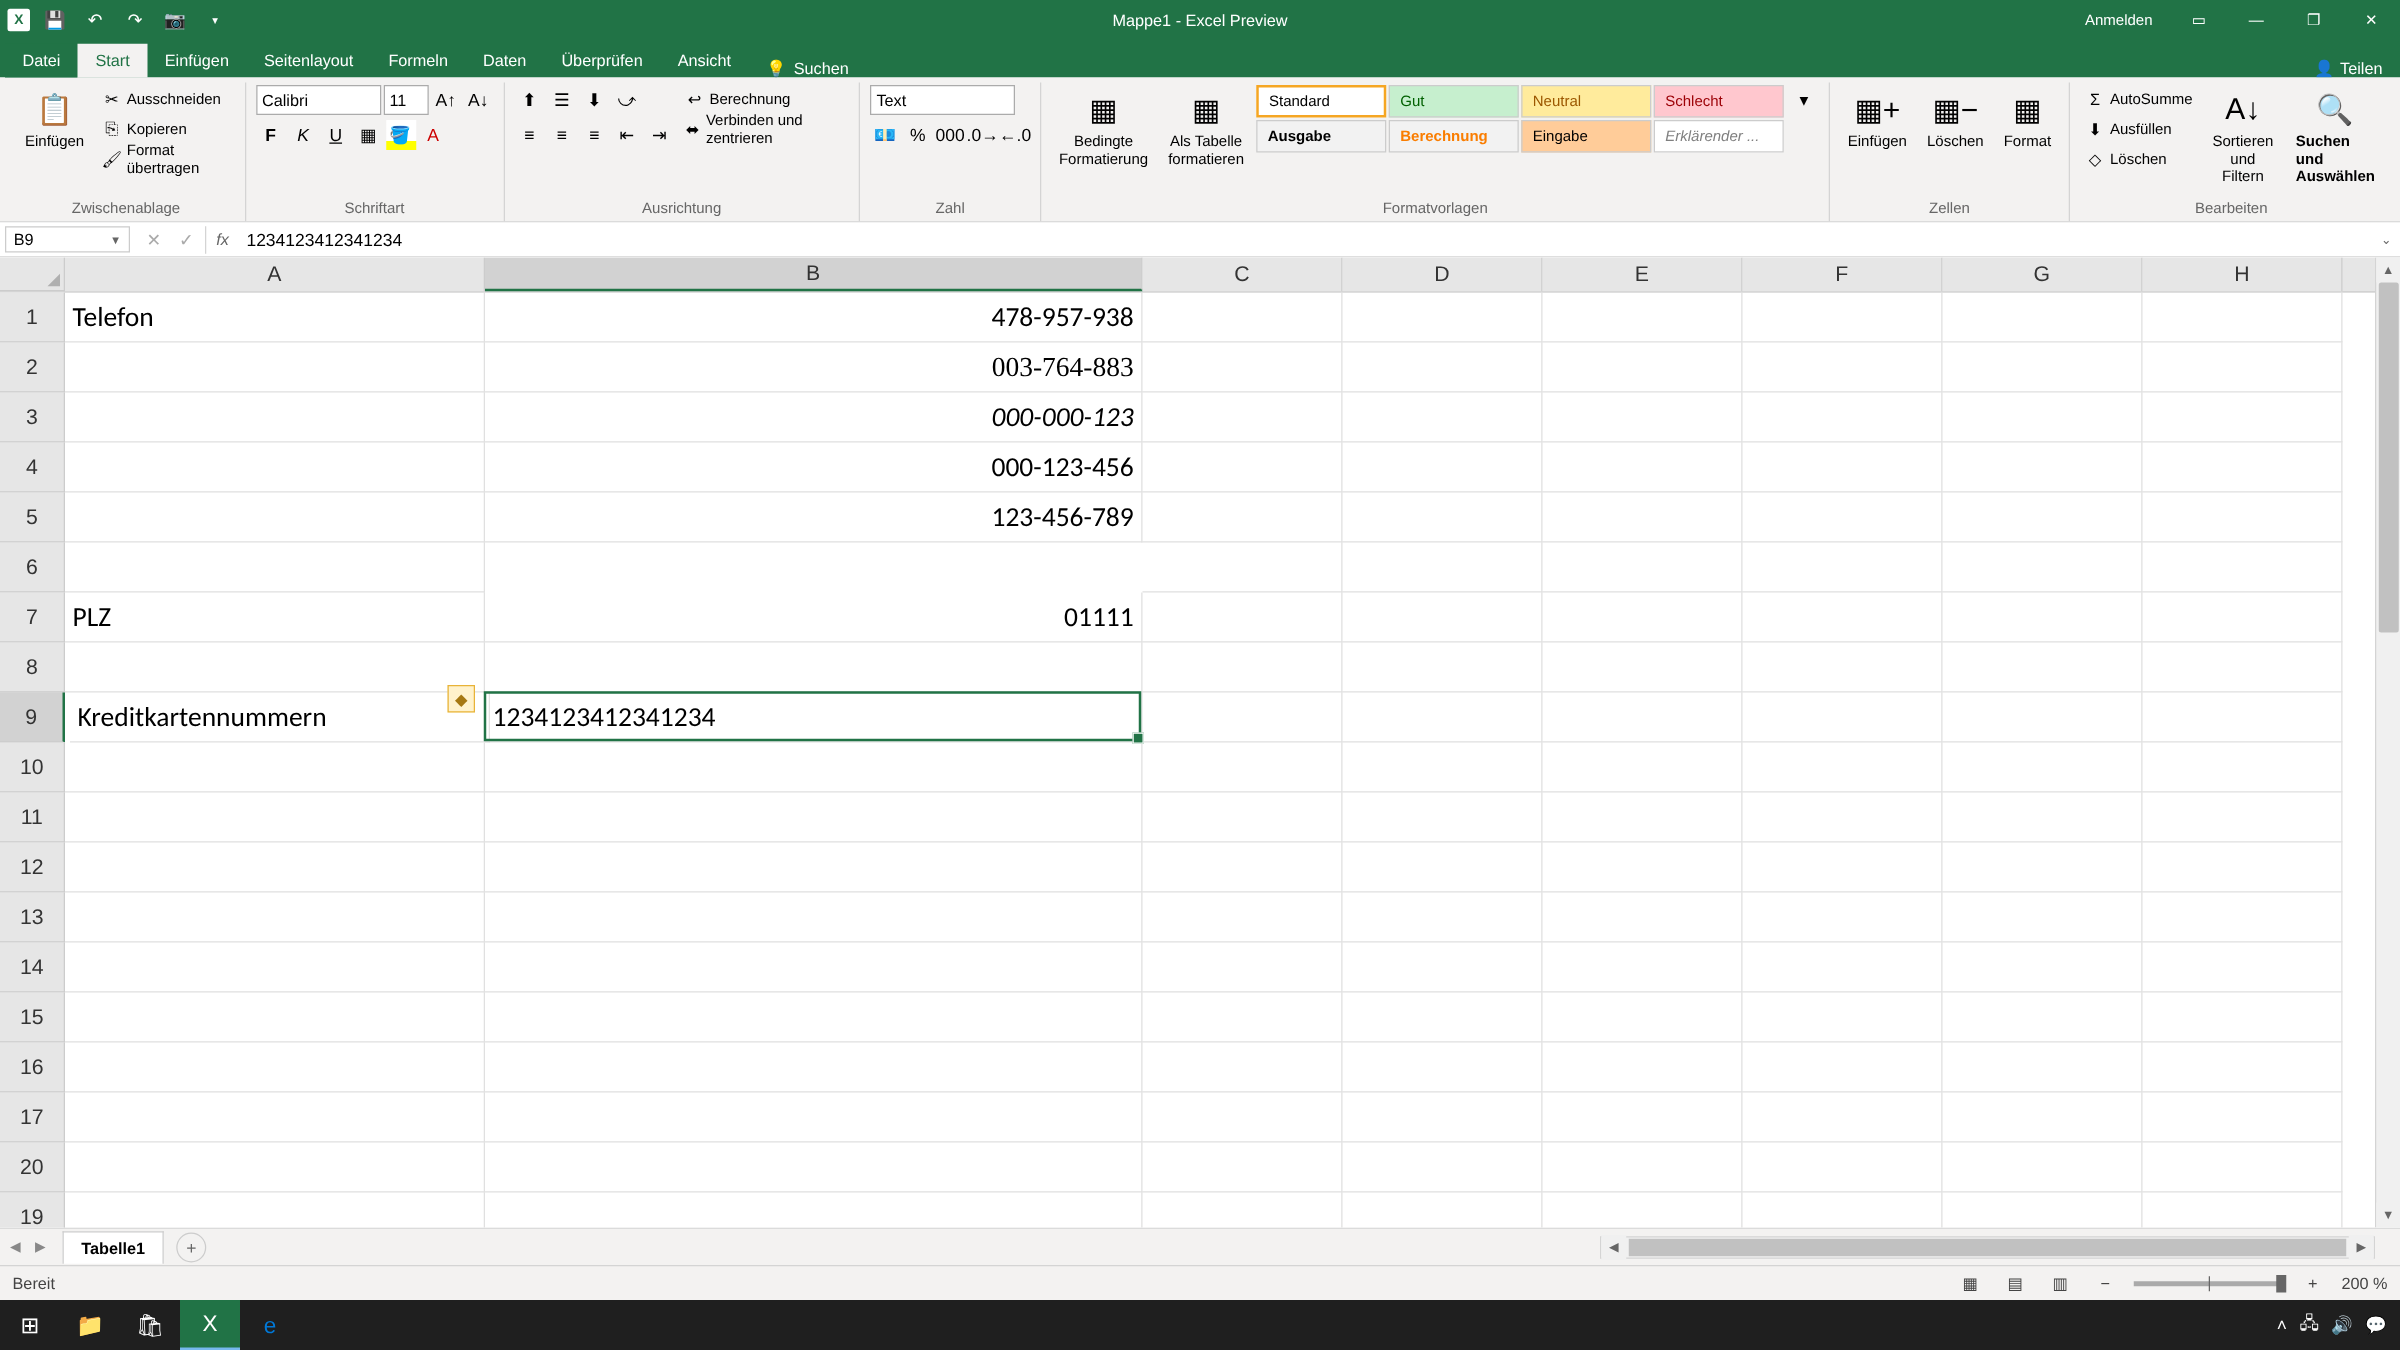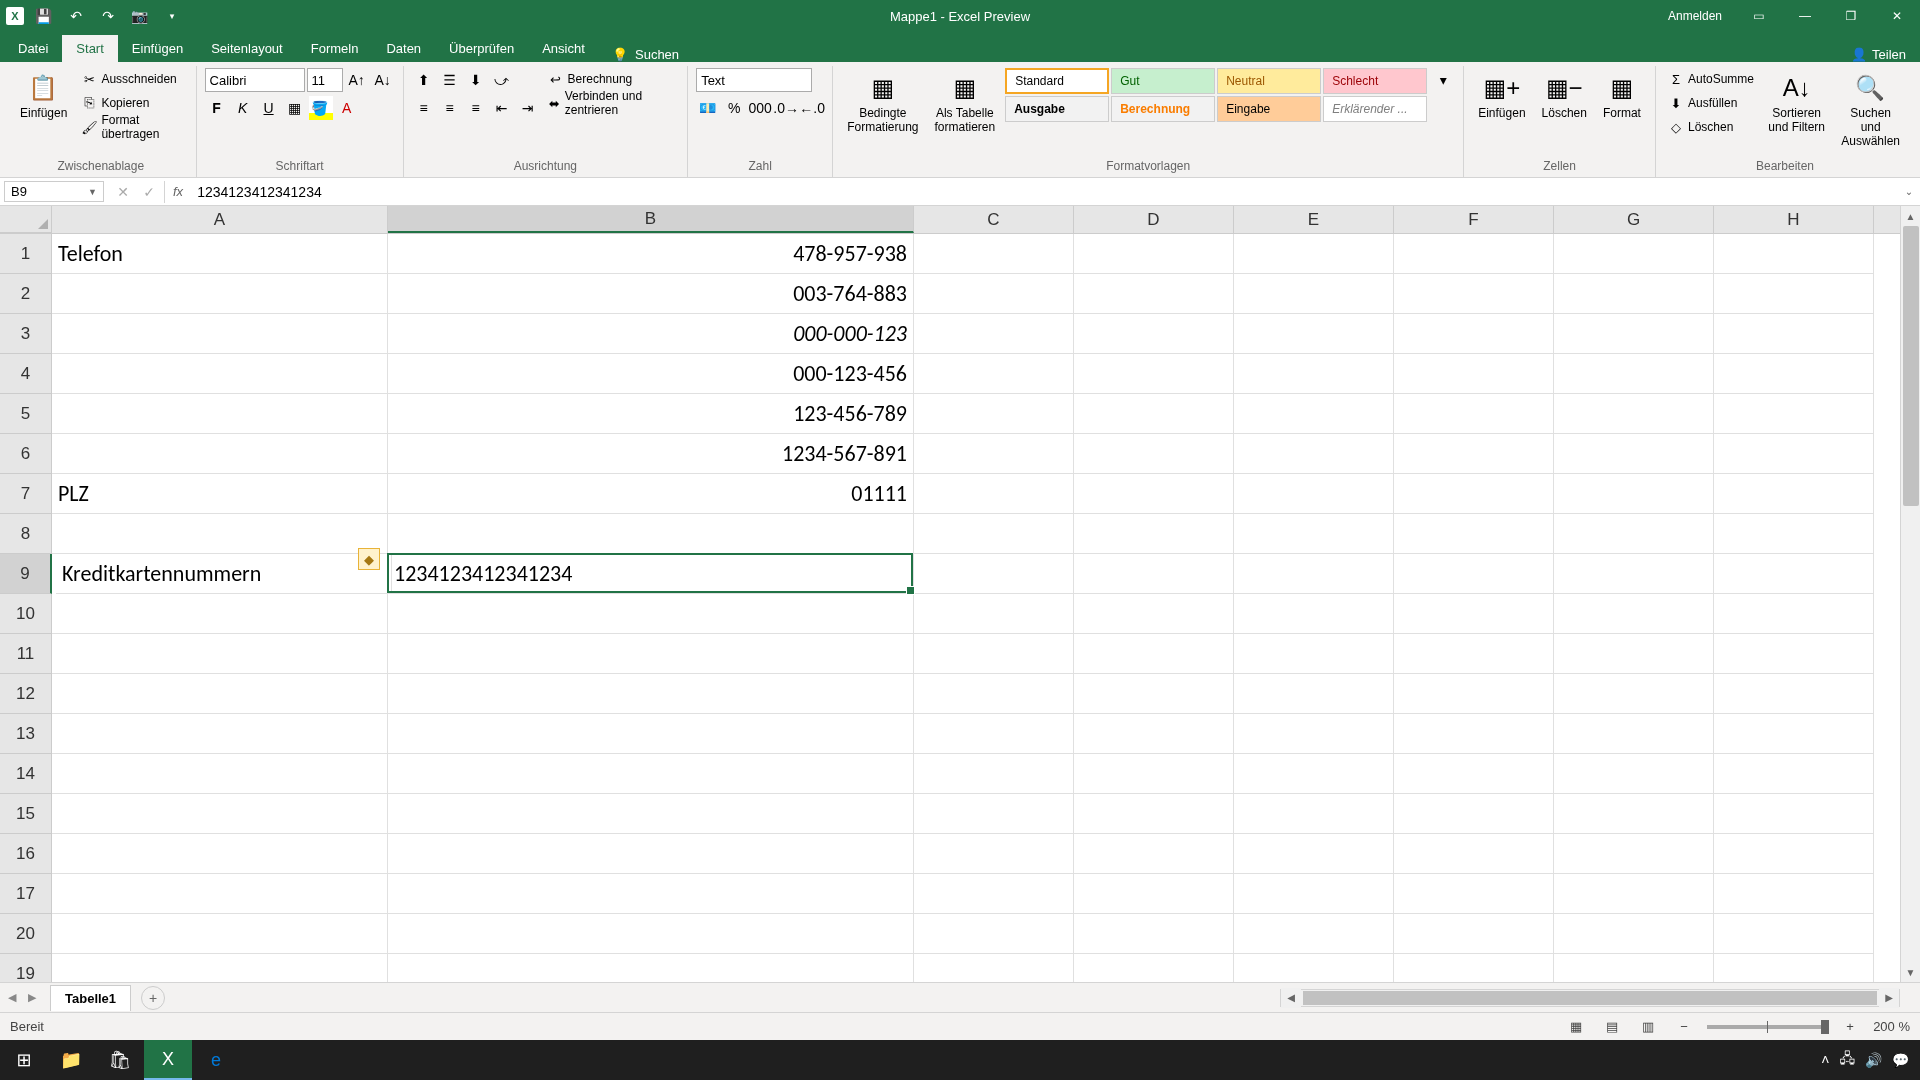--- a/index.html
+++ b/index.html
@@ -298,21 +298,21 @@
             <span class="icon">◇</span>
             <span>Löschen</span>
           </div>
       </div>
       <div class="ribbon-btn-lg">
           <div class="icon">A↓</div>
           <span style="max-width:70px;text-align:center;">Sortieren und Filtern</span>
         </div>
       <div class="ribbon-btn-lg">
           <div class="icon">🔍</div>
-          <span style="max-width:70px;text-align:center;">Suchen und Auswählen</span>
+          <span style="max-width:70px;text-align:left;font-weight:bold;">Suchen und Auswählen</span>
         </div>
     </div>
     <div class="ribbon-group-label">Bearbeiten</div>
   </div>
 </div>
 
 <div class="formula-bar">
   <div class="name-box">
     <span>B9</span>
     <span class="name-box-arrow">▼</span>
@@ -363,21 +363,21 @@
     <div class="cells" id="cells-container">
         <div class="cell left" style="left: 0px; top: 0px; width: 336px; height: 40px;">Telefon</div>
         <div class="cell right" style="left: 336px; top: 0px; width: 526px; height: 40px;">478-957-938</div>
         <div class="cell" style="left: 862px; top: 0px; width: 160px; height: 40px;"></div>
         <div class="cell" style="left: 1022px; top: 0px; width: 160px; height: 40px;"></div>
         <div class="cell" style="left: 1182px; top: 0px; width: 160px; height: 40px;"></div>
         <div class="cell" style="left: 1342px; top: 0px; width: 160px; height: 40px;"></div>
         <div class="cell" style="left: 1502px; top: 0px; width: 160px; height: 40px;"></div>
         <div class="cell" style="left: 1662px; top: 0px; width: 160px; height: 40px;"></div>
         <div class="cell" style="left: 0px; top: 40px; width: 336px; height: 40px;"></div>
-        <div class="cell right" style="left: 336px; top: 40px; width: 526px; height: 40px;">003-764-883</div>
+        <div class="cell right" style="left: 336px; top: 40px; width: 526px; height: 40px; font-family: Liberation Serif, serif;">003-764-883</div>
         <div class="cell" style="left: 862px; top: 40px; width: 160px; height: 40px;"></div>
         <div class="cell" style="left: 1022px; top: 40px; width: 160px; height: 40px;"></div>
         <div class="cell" style="left: 1182px; top: 40px; width: 160px; height: 40px;"></div>
         <div class="cell" style="left: 1342px; top: 40px; width: 160px; height: 40px;"></div>
         <div class="cell" style="left: 1502px; top: 40px; width: 160px; height: 40px;"></div>
         <div class="cell" style="left: 1662px; top: 40px; width: 160px; height: 40px;"></div>
         <div class="cell" style="left: 0px; top: 80px; width: 336px; height: 40px;"></div>
         <div class="cell right" style="left: 336px; top: 80px; width: 526px; height: 40px; font-style: italic;">000-000-123</div>
         <div class="cell" style="left: 862px; top: 80px; width: 160px; height: 40px;"></div>
         <div class="cell" style="left: 1022px; top: 80px; width: 160px; height: 40px;"></div>
@@ -395,21 +395,20 @@
         <div class="cell" style="left: 1662px; top: 120px; width: 160px; height: 40px;"></div>
         <div class="cell" style="left: 0px; top: 160px; width: 336px; height: 40px;"></div>
         <div class="cell right" style="left: 336px; top: 160px; width: 526px; height: 40px;">123-456-789</div>
         <div class="cell" style="left: 862px; top: 160px; width: 160px; height: 40px;"></div>
         <div class="cell" style="left: 1022px; top: 160px; width: 160px; height: 40px;"></div>
         <div class="cell" style="left: 1182px; top: 160px; width: 160px; height: 40px;"></div>
         <div class="cell" style="left: 1342px; top: 160px; width: 160px; height: 40px;"></div>
         <div class="cell" style="left: 1502px; top: 160px; width: 160px; height: 40px;"></div>
         <div class="cell" style="left: 1662px; top: 160px; width: 160px; height: 40px;"></div>
         <div class="cell" style="left: 0px; top: 200px; width: 336px; height: 40px;"></div>
-        <div class="cell right" style="left: 336px; top: 200px; width: 526px; height: 40px;">1234-567-891</div>
         <div class="cell" style="left: 862px; top: 200px; width: 160px; height: 40px;"></div>
         <div class="cell" style="left: 1022px; top: 200px; width: 160px; height: 40px;"></div>
         <div class="cell" style="left: 1182px; top: 200px; width: 160px; height: 40px;"></div>
         <div class="cell" style="left: 1342px; top: 200px; width: 160px; height: 40px;"></div>
         <div class="cell" style="left: 1502px; top: 200px; width: 160px; height: 40px;"></div>
         <div class="cell" style="left: 1662px; top: 200px; width: 160px; height: 40px;"></div>
         <div class="cell left" style="left: 0px; top: 240px; width: 336px; height: 40px;">PLZ</div>
         <div class="cell right" style="left: 336px; top: 240px; width: 526px; height: 40px;">01111</div>
         <div class="cell" style="left: 862px; top: 240px; width: 160px; height: 40px;"></div>
         <div class="cell" style="left: 1022px; top: 240px; width: 160px; height: 40px;"></div>

